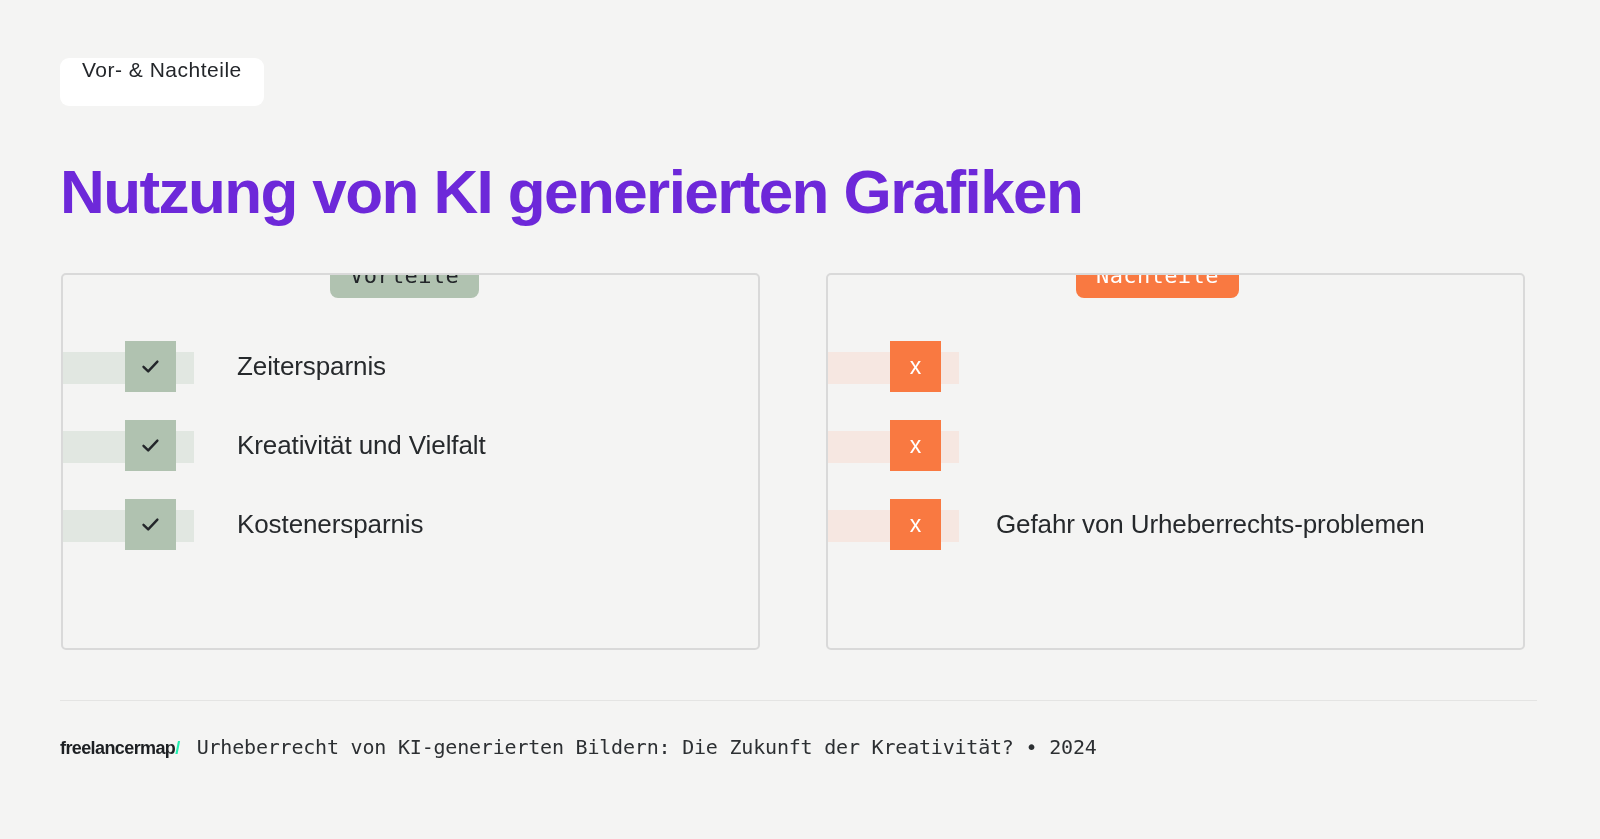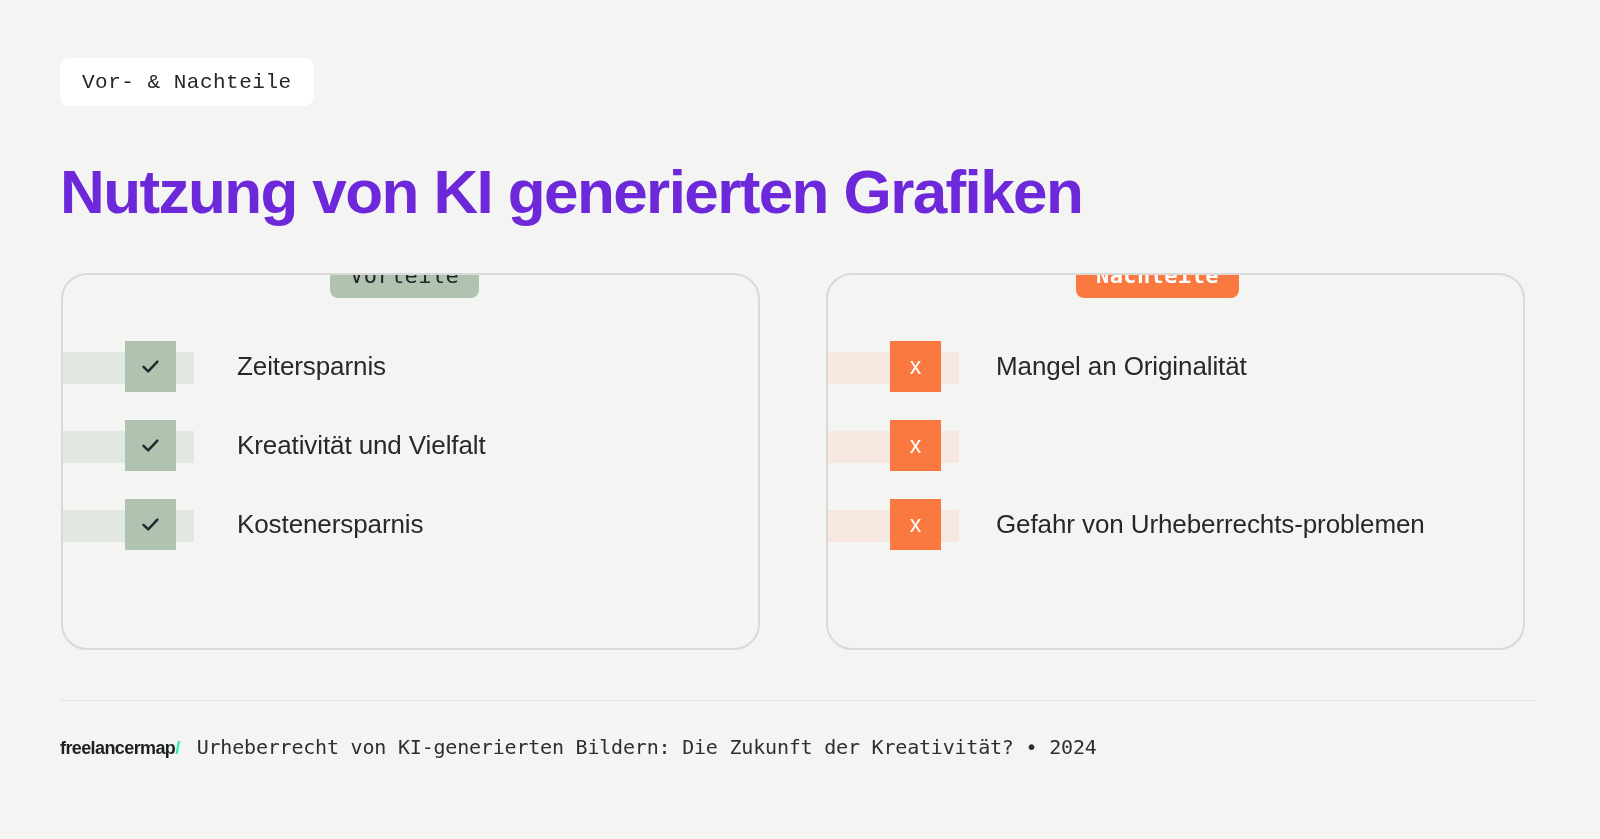--- a/index.html
+++ b/index.html
@@ -16,25 +16,25 @@
     -webkit-font-smoothing: antialiased;
   }
 
   
   .eyebrow {
     position: absolute;
     left: 60px;
     top: 58px;
     height: 48px;
     display: flex;
-    align-items: center;
+    align-items: flex-start;
     padding: 0 22px;
     background: #ffffff;
     border-radius: 9px;
-    font-family: Liberation Mono, monospace;
+    font-family: Liberation Sans, sans-serif;
     font-size: 21px;
     letter-spacing: 0.5px;
     color: #23262a;
     white-space: nowrap;
   }
 
   .page-title {
     position: absolute;
     left: 60px;
     top: 114px;
@@ -53,21 +53,21 @@
     top: 273px;
     width: 1476px;
     height: 379px;
   }
   .card {
     position: absolute;
     top: 0;
     width: 699px;
     height: 377px;
     border: 2px solid #d9d9d9;
-    border-radius: 26px;
+    border-radius: 5px;
     box-sizing: border-box;
     overflow: hidden;
   }
   .card.left  { left: 0; }
   .card.right { left: 765px; }
 
   .badge {
     position: absolute;
     top: -23px;
     height: 46px;
@@ -83,21 +83,20 @@
   }
   .badge.pros {
     left: 267px;
     background: #b0c2b0;
     color: #23262a;
   }
   .badge.cons {
     left: 248px;
     background: #f97941;
     color: #ffffff;
-    font-weight: bold;
   }
 
   
   .rows {
     position: absolute;
     left: 0;
     top: 0;
     width: 100%;
     height: 100%;
   }
@@ -247,21 +246,20 @@
     <div class="badge cons">
       <span>Nachteile</span>
     </div>
     <div class="rows">
 
       <div class="row r1">
         <div class="track"></div>
         <div class="marker">
           <span>x</span>
         </div>
-        <div class="row-label">Mangel an Originalität</div>
       </div>
 
       <div class="row r2">
         <div class="track"></div>
         <div class="marker">
           <span>x</span>
         </div>
       </div>
 
       <div class="row r3">

